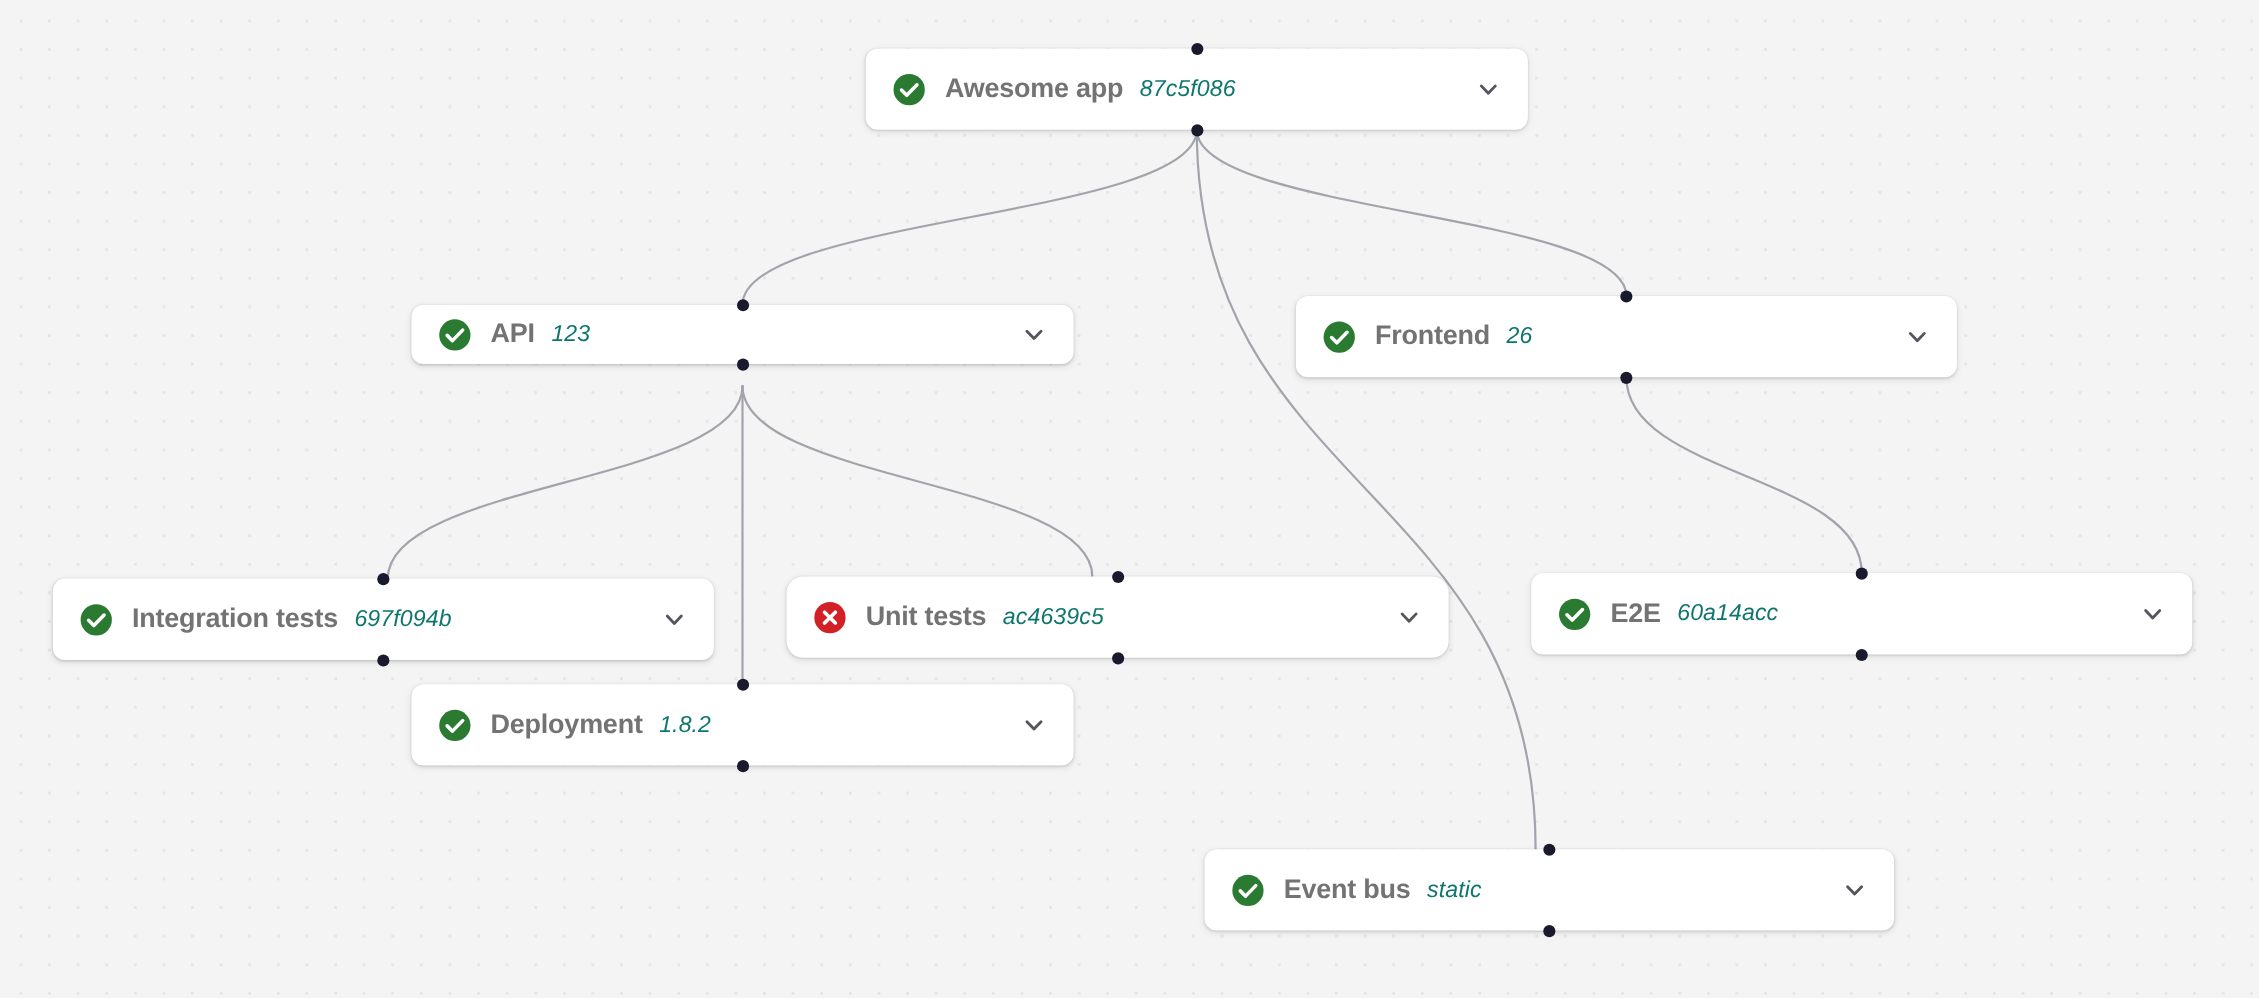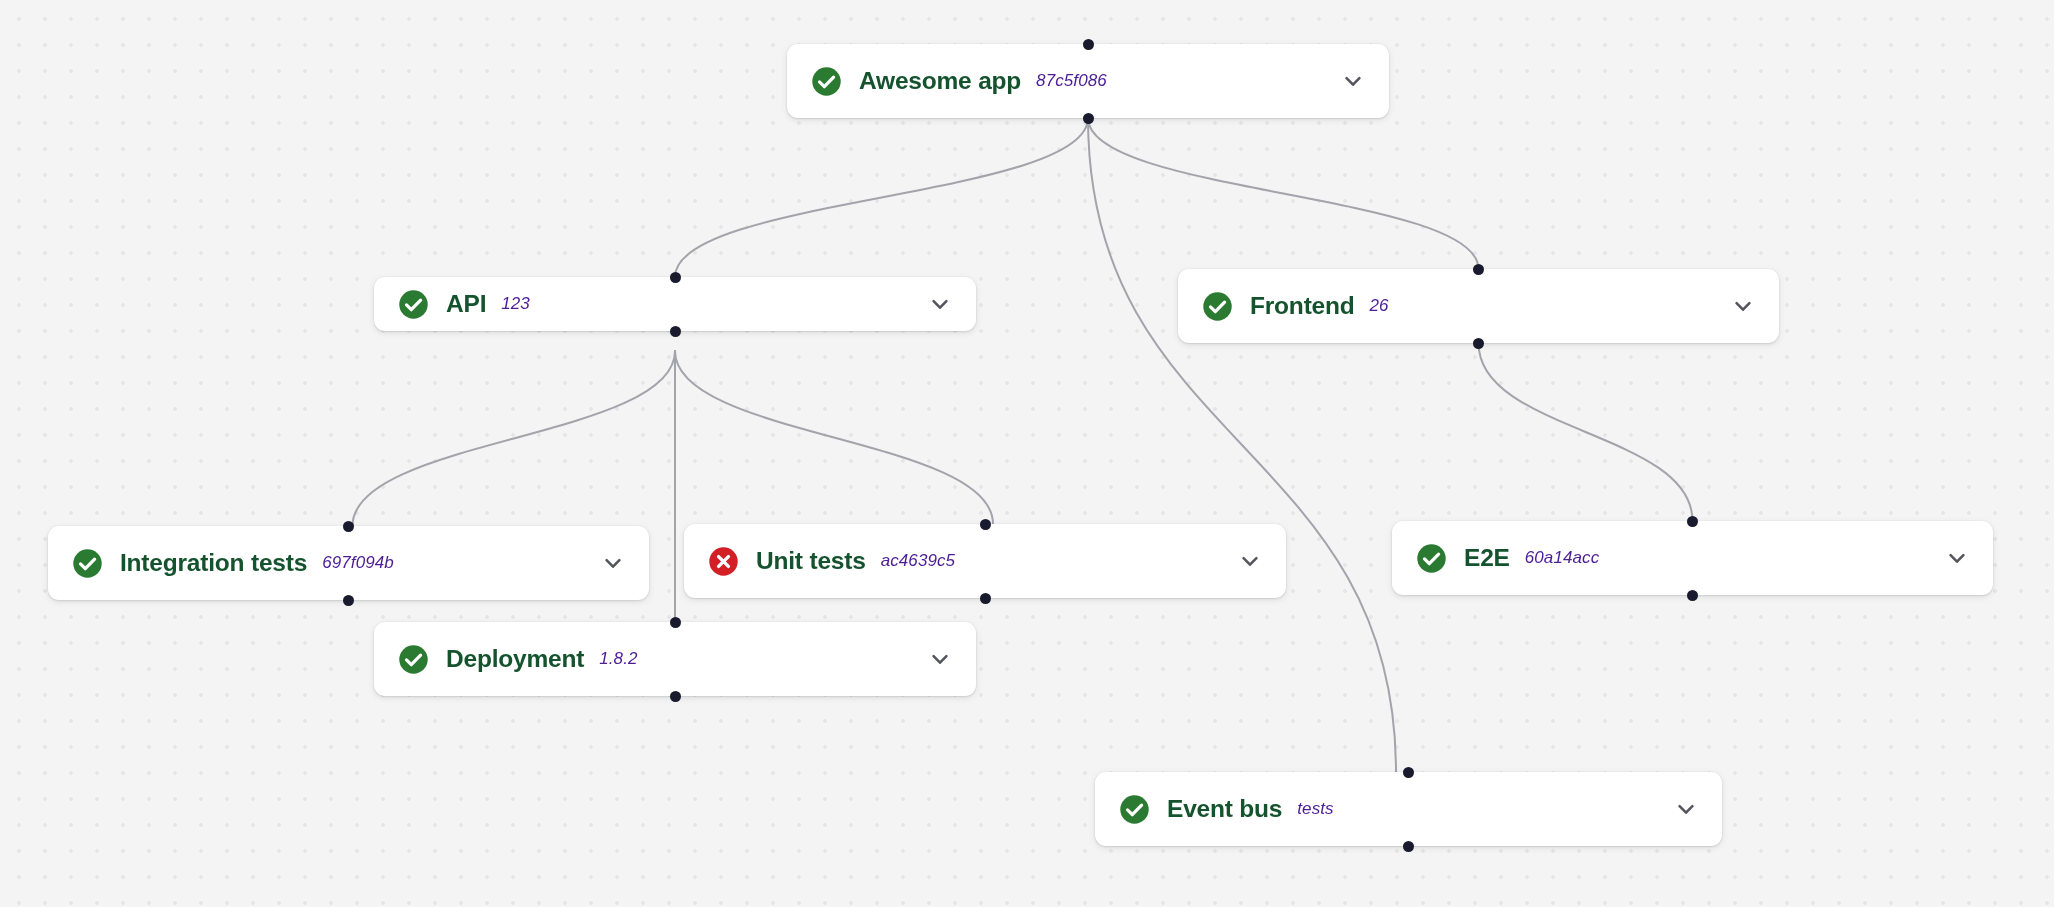--- a/index.html
+++ b/index.html
@@ -55,30 +55,30 @@
   .status-icon {
     flex: 0 0 auto;
     width: 31px;
     height: 31px;
     display: block;
   }
   .node-label {
     margin-left: 17px;
     font-size: 24.5px;
     font-weight: 700;
-    color: #14532d;
+    color: #737373;
     letter-spacing: -0.2px;
     white-space: nowrap;
   }
   .node-meta {
     margin-left: 15px;
-    font-size: 17px;
+    font-size: 21px;
     font-style: italic;
     font-weight: 400;
-    color: #4c1d95;
+    color: #0f766e;
     white-space: nowrap;
     letter-spacing: 0.1px;
   }
   .node-spacer {
     flex: 1 1 auto;
     min-width: 18px;
   }
   .chevron {
     flex: 0 0 auto;
     width: 28px;
@@ -179,21 +179,21 @@
         <span class="node-meta">697f094b</span>
         <span class="node-spacer"></span>
         <span>
           <svg class="chevron" viewBox="0 0 24 24">
             <path d="M6.5 9.5 L12 15.2 L17.5 9.5" fill="none" stroke="currentColor" stroke-width="2.2" stroke-linecap="round" stroke-linejoin="round"></path>
           </svg>
         </span>
         <span class="handle handle-top"></span>
         <span class="handle handle-bottom"></span>
       </div>
-      <div class="node" style="left: 684px; top: 524px; width: 602px; height: 74px;">
+      <div class="node" style="left: 715px; top: 524px; width: 602px; height: 74px; border-radius: 15px;">
         <span>
           <svg class="status-icon" viewBox="0 0 24 24">
             <circle cx="12" cy="12" r="11" fill="#d32027"></circle>
             <path d="M8.2 8.2 L15.8 15.8 M15.8 8.2 L8.2 15.8" fill="none" stroke="#ffffff" stroke-width="2.6" stroke-linecap="round"></path>
           </svg>
         </span>
         <span class="node-label">Unit tests</span>
         <span class="node-meta">ac4639c5</span>
         <span class="node-spacer"></span>
         <span>
@@ -241,21 +241,21 @@
         <span class="handle handle-bottom"></span>
       </div>
       <div class="node" style="left: 1095px; top: 772px; width: 627px; height: 74px;">
         <span>
           <svg class="status-icon" viewBox="0 0 24 24">
             <circle cx="12" cy="12" r="11" fill="#2b7a31"></circle>
             <path d="M6.6 12.3 L10.3 16 L17.5 8.6" fill="none" stroke="#ffffff" stroke-width="2.5" stroke-linecap="round" stroke-linejoin="round"></path>
           </svg>
         </span>
         <span class="node-label">Event bus</span>
-        <span class="node-meta">tests</span>
+        <span class="node-meta">static</span>
         <span class="node-spacer"></span>
         <span>
           <svg class="chevron" viewBox="0 0 24 24">
             <path d="M6.5 9.5 L12 15.2 L17.5 9.5" fill="none" stroke="currentColor" stroke-width="2.2" stroke-linecap="round" stroke-linejoin="round"></path>
           </svg>
         </span>
         <span class="handle handle-top"></span>
         <span class="handle handle-bottom"></span>
       </div>
     </div>

